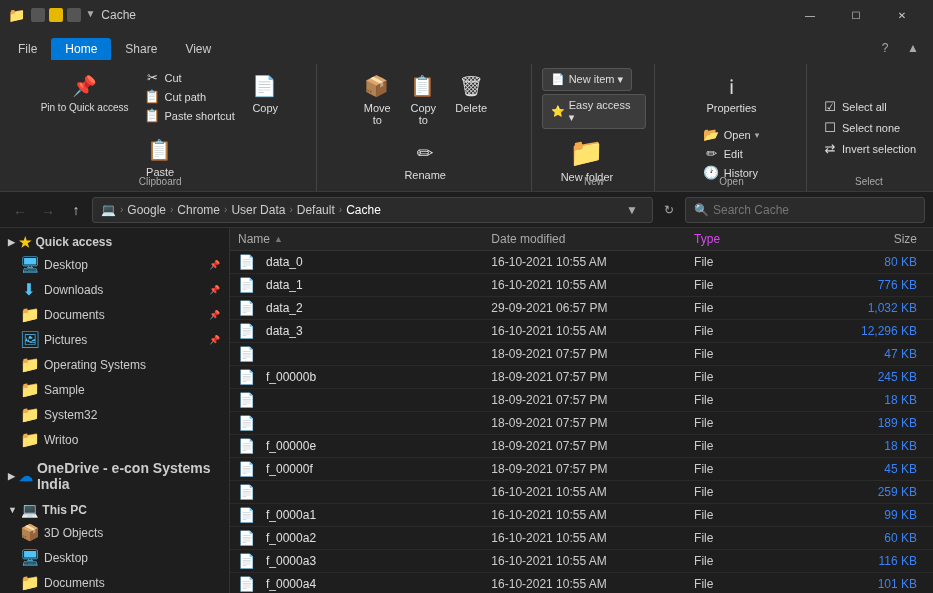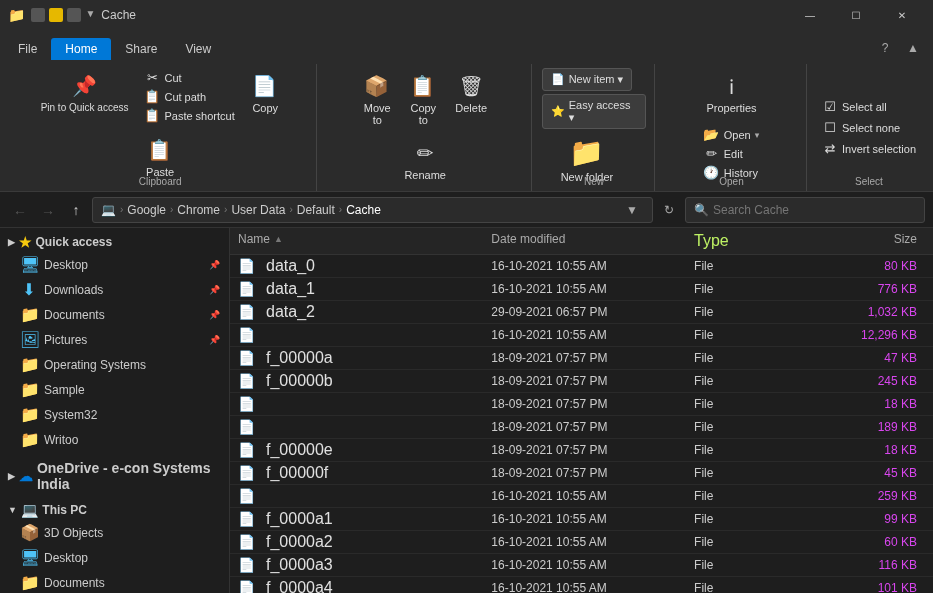--- a/index.html
+++ b/index.html
@@ -58,31 +58,31 @@
     .folder-icon-yellow { color: #f6c90e; }
     .quick-access-star { color: #f6c90e; font-size: 14px; }
     .onedrive-icon { color: #0078d7; font-size: 14px; }
     .thispc-icon { color: #4fc3f7; font-size: 14px; }
 
     
     .file-list { flex: 1; background: #1e1e1e; overflow-y: auto; position: relative; }
     .file-list::-webkit-scrollbar { width: 8px; }
     .file-list::-webkit-scrollbar-track { background: #1e1e1e; }
     .file-list::-webkit-scrollbar-thumb { background: #555; border-radius: 4px; }
-    .file-list-header { display: flex; align-items: flex-start; background: #252525; border-bottom: 1px solid #333; padding: 4px 8px; position: sticky; top: 0; z-index: 1; }
+    .file-list-header { display: flex; align-items: flex-end; background: #252525; border-bottom: 1px solid #333; padding: 4px 8px; position: sticky; top: 0; z-index: 1; }
     .col-name { flex: 2.5; color: #aaa; font-size: 12px; cursor: pointer; display: flex; align-items: center; gap: 4px; }
     .col-date { flex: 2; color: #aaa; font-size: 12px; }
-    .col-type { flex: 1.2; color: #bef264; font-size: 16px; }
+    .col-type { flex: 1.2; color: #d946ef; font-size: 12px; }
     .col-size { flex: 1; color: #aaa; font-size: 12px; text-align: right; padding-right: 8px; }
     .file-row { display: flex; align-items: center; padding: 2px 8px; border-bottom: 1px solid #2a2a2a; }
     .file-icon { width: 18px; height: 18px; margin-right: 6px; display: flex; align-items: center; justify-content: center; font-size: 14px; color: #ccc; }
-    .file-name { flex: 2.5; font-size: 16px; color: #e0e0e0; white-space: nowrap; overflow: hidden; text-overflow: ellipsis; }
+    .file-name { flex: 2.5; font-size: 12px; color: #e0e0e0; white-space: nowrap; overflow: hidden; text-overflow: ellipsis; }
     .file-date { flex: 2; font-size: 12px; color: #ccc; }
     .file-type { flex: 1.2; font-size: 12px; color: #ccc; }
-    .file-size { flex: 1; font-size: 12px; color: #d946ef; text-align: right; padding-right: 8px; }
+    .file-size { flex: 1; font-size: 12px; color: #3b82f6; text-align: right; padding-right: 8px; }
 
     .col-sort-arrow { font-size: 9px; color: #777; }
   </style>
 </head>
 <body>
 
 <div class="title-bar">
   <div class="title-bar-left">
     <span style="font-size:14px;">📁</span>
     <div class="title-bar-icons">
@@ -372,29 +372,29 @@
       <span class="file-icon">📄</span>
       <span class="file-name">data_2</span>
     </div>
     <div class="col-date file-date">29-09-2021 06:57 PM</div>
     <div class="col-type file-type">File</div>
     <div class="col-size file-size">1,032 KB</div>
   </div>
         <div class="file-row">
     <div class="col-name" style="cursor:default;">
       <span class="file-icon">📄</span>
+      <span class="file-name">data_3</span>
     </div>
     <div class="col-date file-date">16-10-2021 10:55 AM</div>
     <div class="col-type file-type">File</div>
     <div class="col-size file-size">12,296 KB</div>
   </div>
         <div class="file-row">
     <div class="col-name" style="cursor:default;">
       <span class="file-icon">📄</span>
-      <span class="file-name">f_00000a</span>
     </div>
     <div class="col-date file-date">18-09-2021 07:57 PM</div>
     <div class="col-type file-type">File</div>
     <div class="col-size file-size">47 KB</div>
   </div>
         <div class="file-row">
     <div class="col-name" style="cursor:default;">
       <span class="file-icon">📄</span>
       <span class="file-name">f_00000b</span>
     </div>

